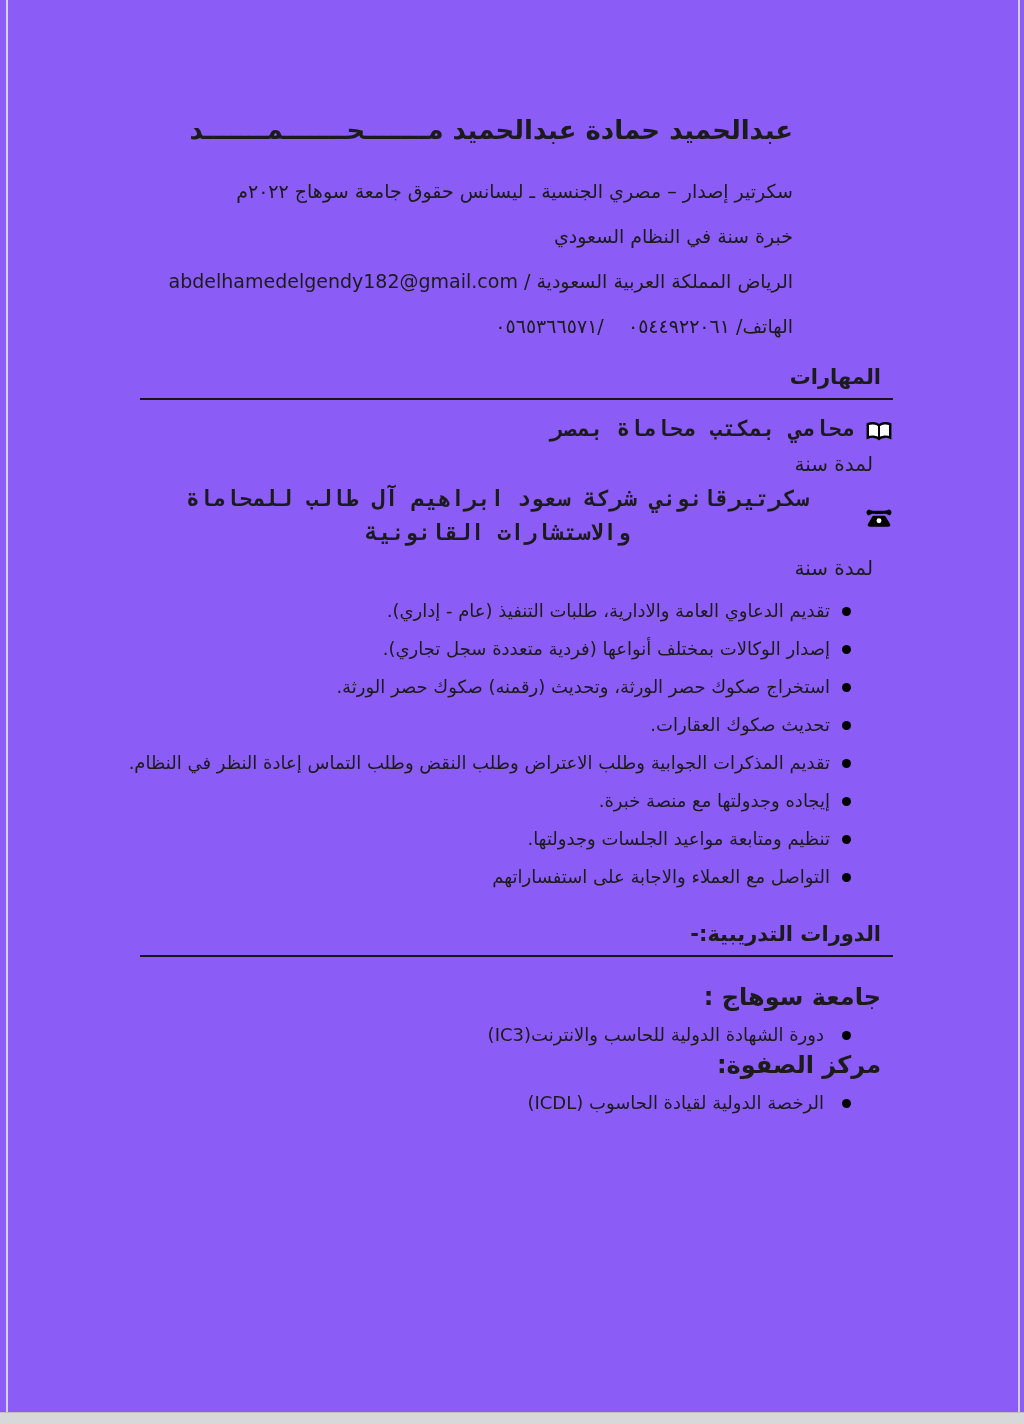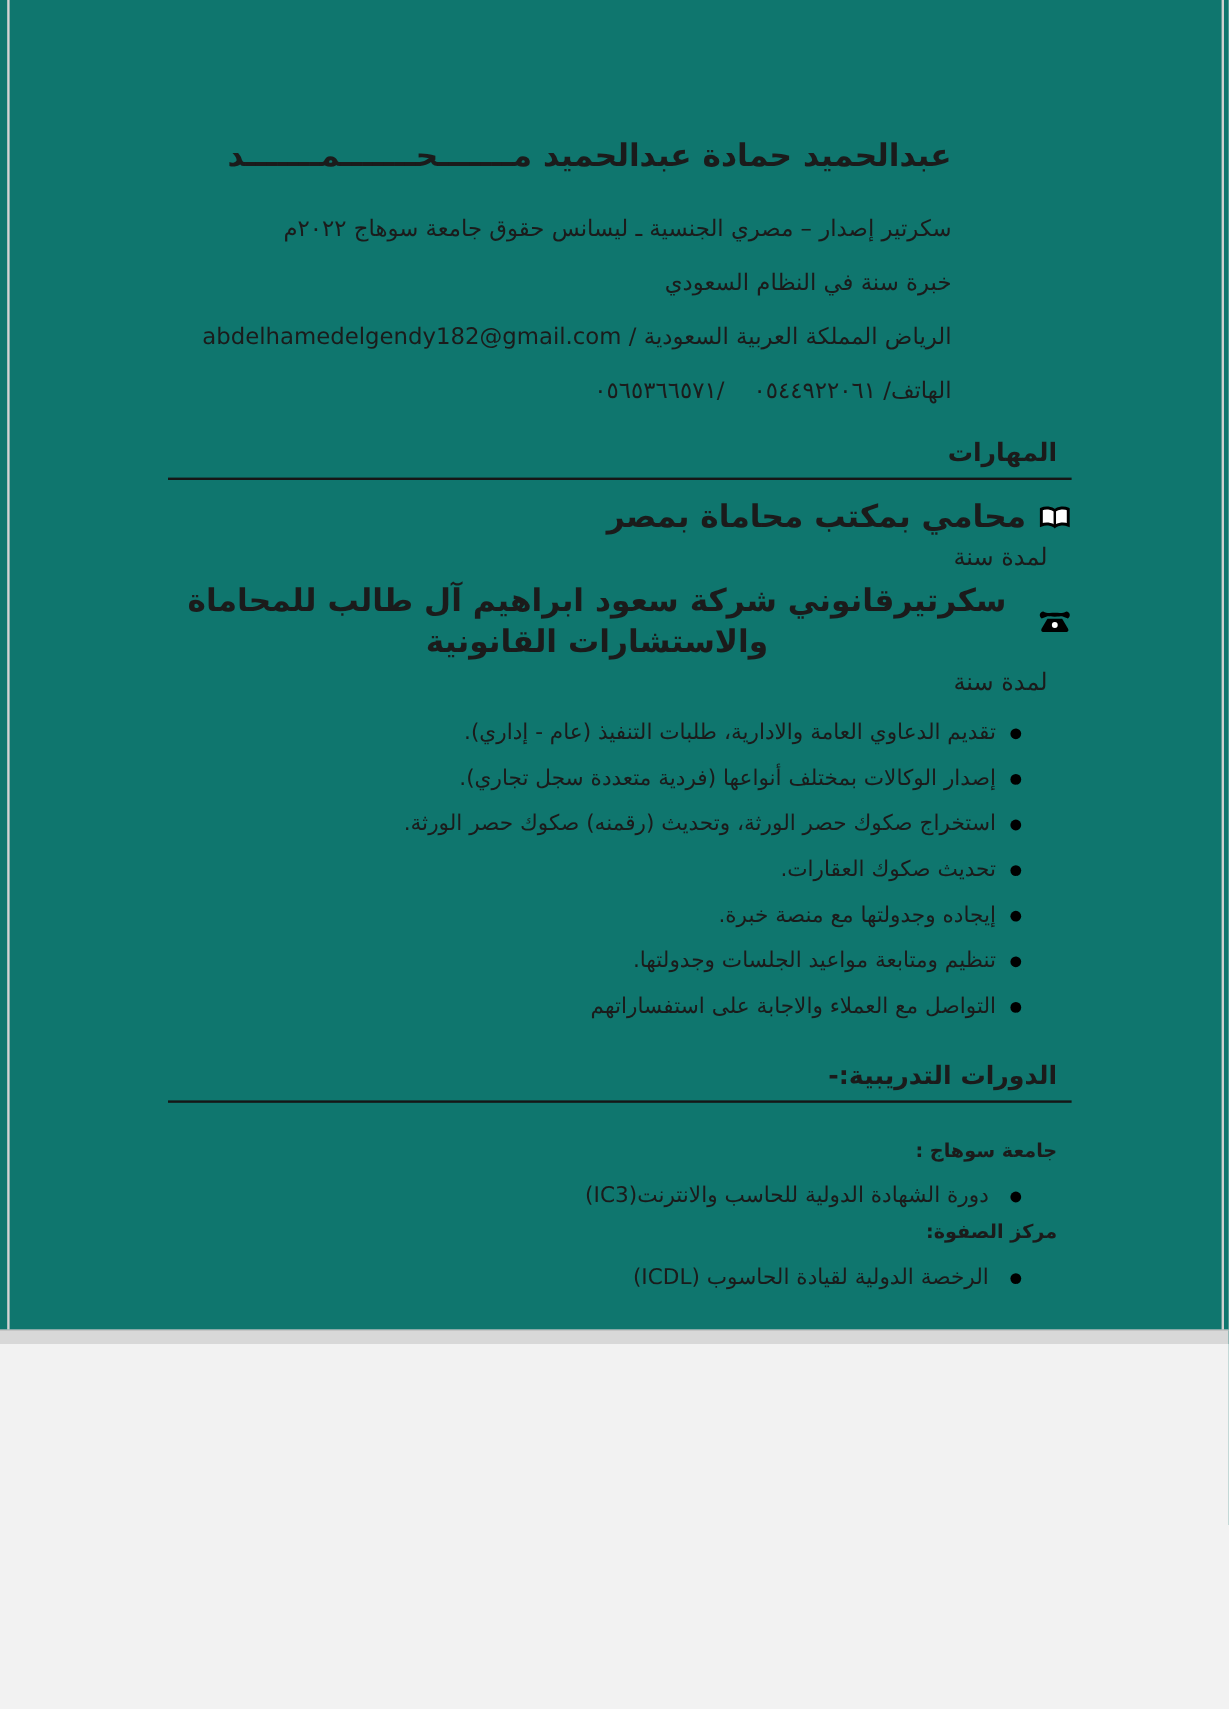--- a/index.html
+++ b/index.html
@@ -5,22 +5,22 @@
   html,body{margin:0;padding:0;}
   body{
     width:1024px;height:1424px;
     background:#f2f2f2;
     font-family:"DejaVu Sans",sans-serif;
     color:#1b1b1b;
     direction:rtl;
   }
   .page{
     position:relative;
-    width:1024px;height:1120px;
-    background:#0f766e;
+    width:1024px;height:1424px;
+    background:#8b5cf6;
     overflow:hidden;
   }
   .content{
     position:absolute;top:0;right:131px;width:753px;
     text-align:right;
   }
   
   .top-block{padding-right:100px;}
   .candidate-name{
     font-size:26px;font-weight:bold;
@@ -38,22 +38,23 @@
   .rule{height:2px;background:#161616;margin-top:7px;}
   
   .para{
     font-size:18px;line-height:46px;margin:0;
     white-space:pre;
   }
   .para.first{margin-top:10px;}
   
   .job{
     display:flex;align-items:center;gap:10px;
-    font-size:26px;font-weight:bold;line-height:34px;
+    font-size:22px;font-weight:bold;line-height:34px;
     margin-top:14px;
+    font-family:Liberation Mono, monospace;
   }
   .job.second{margin-top:6px;text-align:center;}
   .job .icon{flex:none;display:inline-flex;align-items:center;}
   .duration{
     font-size:20px;line-height:28px;
     margin:2px 20px 0 0;
   }
   
   ul.bullets{list-style:none;margin:10px 0 0 0;padding:0;}
   ul.bullets li{
@@ -61,21 +62,21 @@
     margin-right:42px;
     font-size:18px;line-height:38px;
     white-space:pre;
   }
   .dot{
     flex:none;width:9px;height:9px;border-radius:50%;
     background:#000;
   }
   
   .group-title{
-    font-size:16px;font-weight:bold;line-height:28px;
+    font-size:24px;font-weight:bold;line-height:28px;
     margin:26px 0 0 0;padding-right:12px;
   }
   .group-title.tight{margin-top:-2px;}
   ul.bullets.single{margin-top:6px;}
   ul.bullets.single li{line-height:36px;gap:18px;}
   
   .edge-left{position:absolute;left:6px;top:0;bottom:12px;width:2px;background:#d4d4d4;}
   .edge-right{position:absolute;right:4px;top:0;bottom:12px;width:2px;background:#cfcfcf;}
   .edge-bottom{position:absolute;left:0;right:0;bottom:0;height:11px;background:#d8d8d8;border-top:1px solid #c0c0c0;}
   svg{display:block;}
@@ -120,20 +121,21 @@
         </span>
         <span>سكرتيرقانوني شركة سعود ابراهيم آل طالب للمحاماة والاستشارات القانونية</span>
       </div>
       <p class="duration">لمدة سنة</p>
 
       <ul class="bullets">
         <li><span class="dot"></span><span>تقديم الدعاوي العامة والادارية، طلبات التنفيذ (عام - إداري).</span></li>
         <li><span class="dot"></span><span>إصدار الوكالات بمختلف أنواعها (فردية متعددة سجل تجاري).</span></li>
         <li><span class="dot"></span><span>استخراج صكوك حصر الورثة، وتحديث (رقمنه) صكوك حصر الورثة.</span></li>
         <li><span class="dot"></span><span>تحديث صكوك العقارات.</span></li>
+        <li><span class="dot"></span><span>تقديم المذكرات الجوابية وطلب الاعتراض وطلب النقض وطلب التماس إعادة النظر في النظام.</span></li>
         <li><span class="dot"></span><span>إيجاده وجدولتها مع منصة خبرة.</span></li>
         <li><span class="dot"></span><span>تنظيم ومتابعة مواعيد الجلسات وجدولتها.</span></li>
         <li><span class="dot"></span><span>التواصل مع العملاء والاجابة على استفساراتهم</span></li>
       </ul>
     </section>
 
     <section>
       <h2 class="sec-heading">الدورات التدريبية:-</h2>
       <div class="rule"></div>
 

